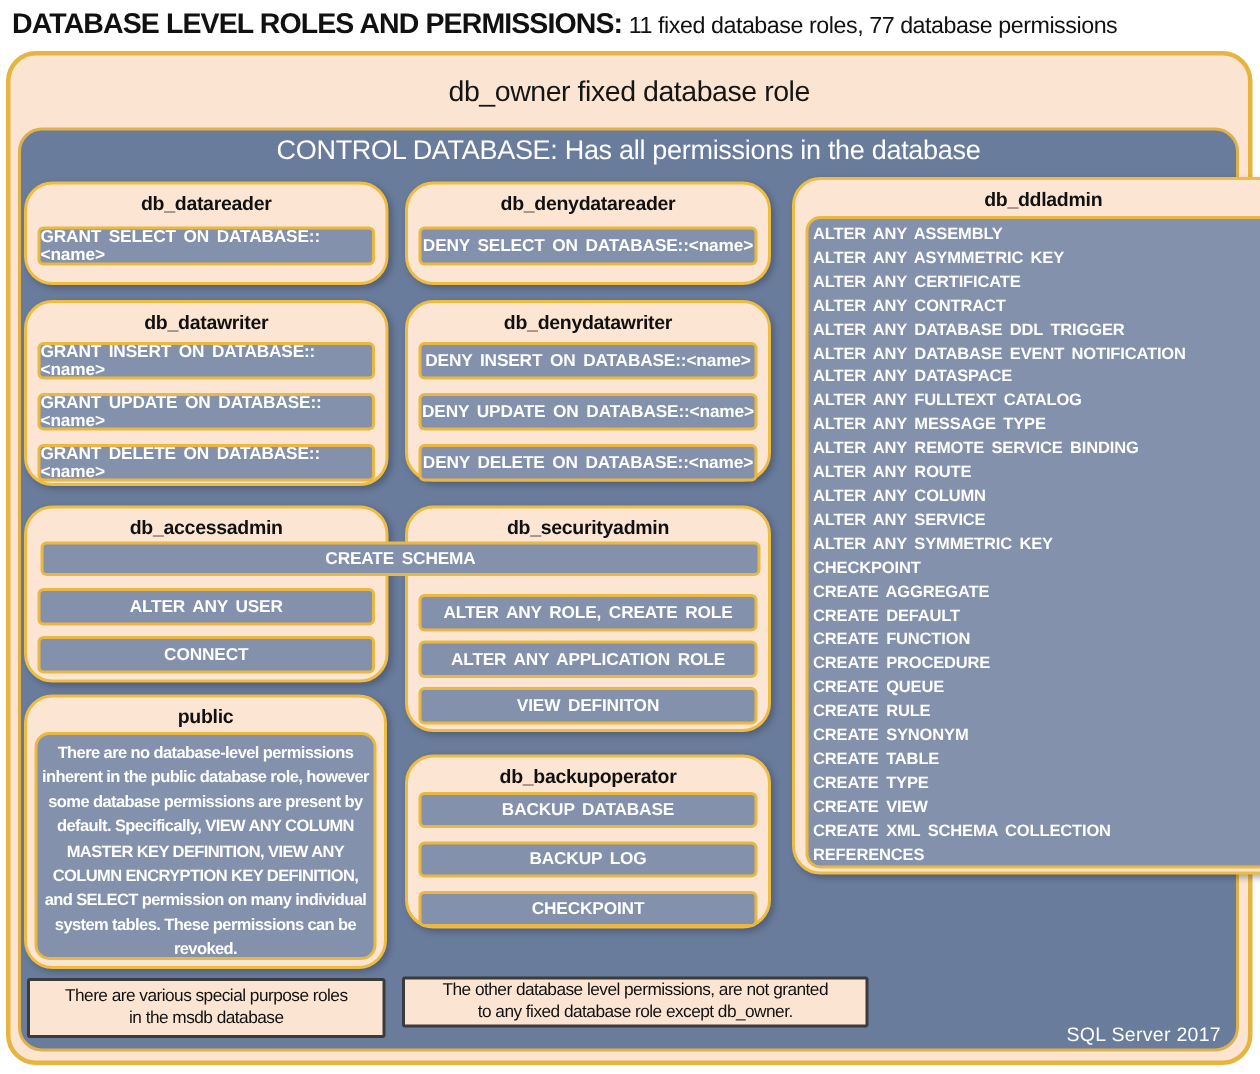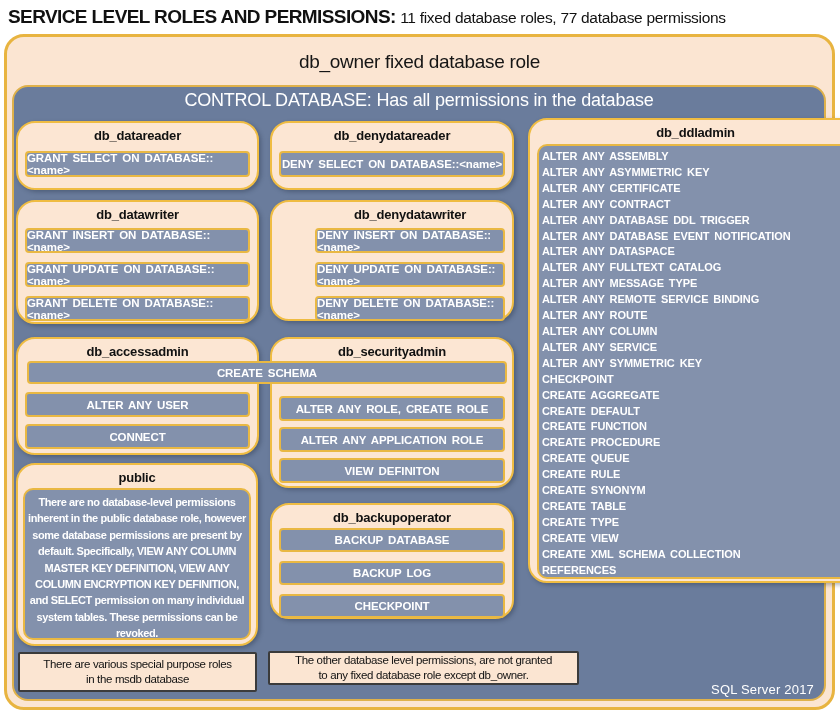--- a/index.html
+++ b/index.html
@@ -95,34 +95,34 @@
 
   .footer-version {
     position:absolute; left:600px; top:682px; width:214px; text-align:right;
     color:#ffffff; font-size:13px; font-weight:400; letter-spacing:0.2px;
   }
 
   
   .r-datareader      { left:16px;  top:121px; width:243px; height:69px;  }
   .r-denydatareader  { left:270px; top:121px; width:244px; height:69px;  }
   .r-datawriter      { left:16px;  top:200px; width:243px; height:124px; }
-  .r-denydatawriter  { left:270px; top:200px; width:244px; height:121px;padding-left:36px; }
+  .r-denydatawriter  { left:270px; top:200px; width:244px; height:121px; }
   .r-accessadmin     { left:16px;  top:337px; width:243px; height:118px; }
   .r-securityadmin   { left:270px; top:337px; width:244px; height:151px; }
   .r-public          { left:16px;  top:463px; width:242px; height:183px; }
   .r-backupoperator  { left:270px; top:503px; width:244px; height:116px; }
   .r-ddladmin        { left:528px; top:118px; width:335px; height:465px; }
 </style>
 </head>
 <body>
 
 <div class="canvas">
 
   <div class="page-title">
-    <span class="t-main">SERVICE LEVEL ROLES AND PERMISSIONS:</span>
+    <span class="t-main">DATABASE LEVEL ROLES AND PERMISSIONS:</span>
     <span class="t-sub"> 11 fixed database roles, 77 database permissions</span>
   </div>
 
   <div class="outer-box"></div>
   <div class="db-owner-title">db_owner fixed database role</div>
 
   <div class="slate-box"></div>
   <div class="control-label">CONTROL DATABASE: Has all permissions in the database</div>
 
   <div class="role r-datareader">

